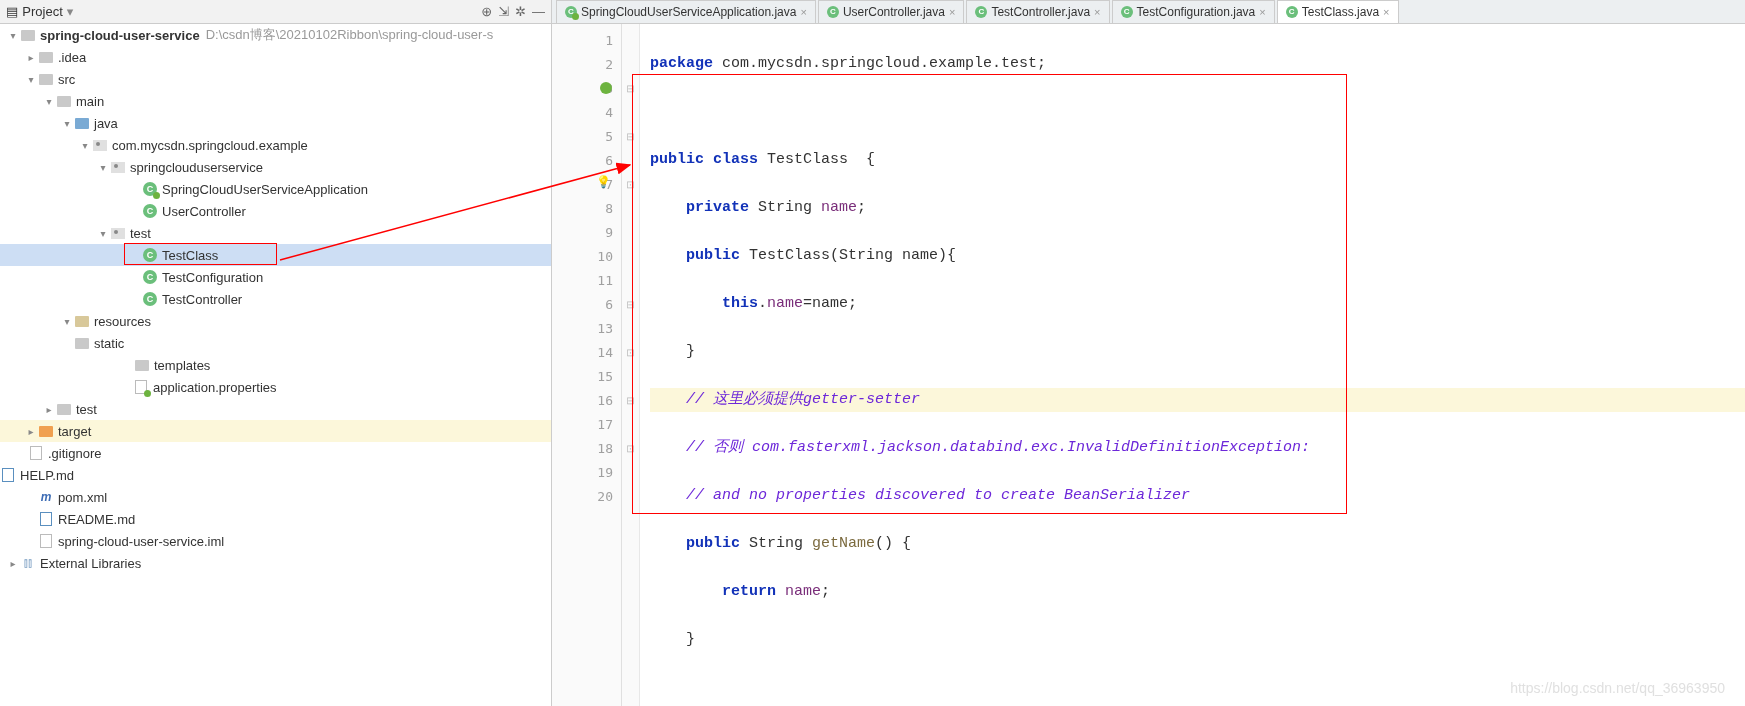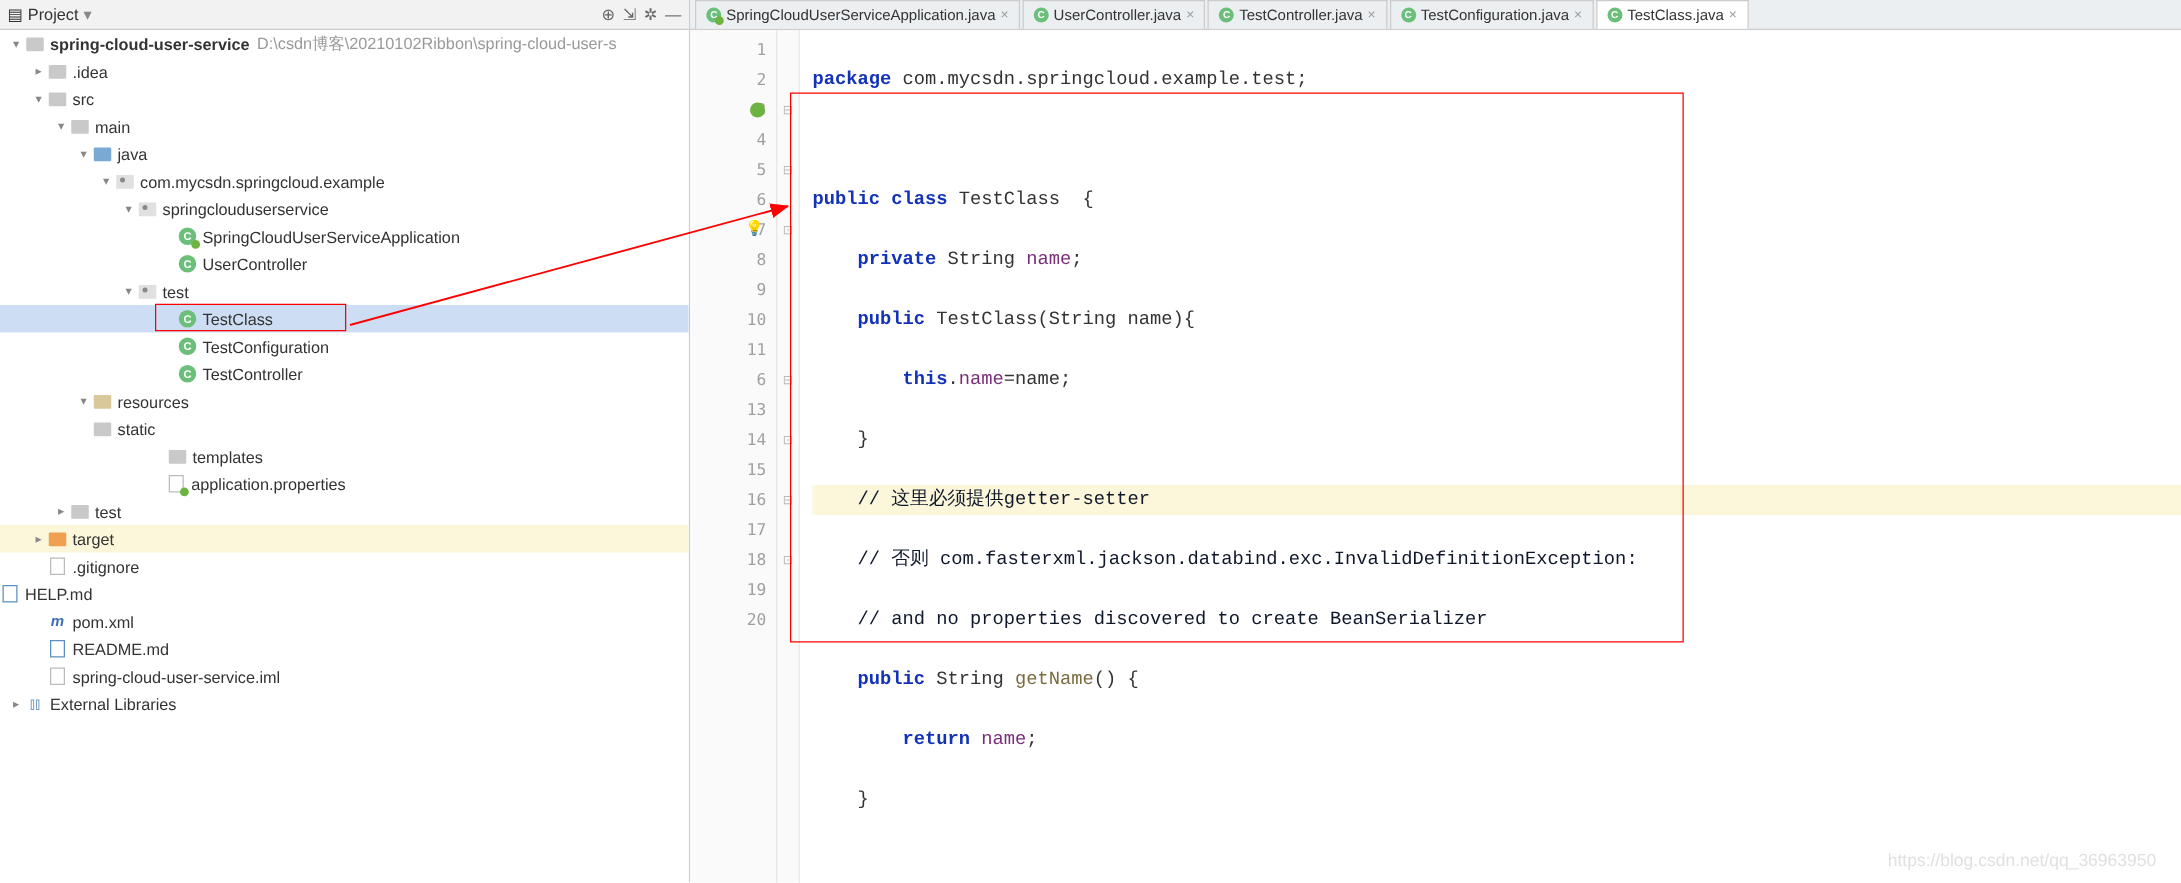--- a/index.html
+++ b/index.html
@@ -42,21 +42,21 @@
 .gutter-row { height:24px; display:flex; align-items:center; justify-content:flex-end; padding-right:8px; position:relative;}
 .gutter-icon { position:absolute; left:48px; }
 .gutter-icon.spring { width:12px;height:12px;border-radius:50%;background:#6db33f; top:6px;}
 .gutter-icon.bulb { color:#f5a623; top:3px; font-size:12px; left:44px;}
 .fold-col { width:18px; background:#fafafa; border-right:1px solid #e8e8e8; padding-top:4px;}
 .fold-row { height:24px; display:flex; align-items:center; justify-content:center; color:#bbb; font-size:10px;}
 .code { flex:1; font-family:Consolas,"Courier New",monospace; font-size:15px; padding:4px 0 0 10px; position:relative; line-height:24px; white-space:pre; }
 .code-line { height:24px; }
 .code-line.hl-yellow { background:#fcf7da; }
 .kw { color:#1232b8; font-weight:bold; }
-.comment { color:#0f172a; }
+.comment { color:#6d28d9; font-style:italic; }
 .method { color:#7c6b3f; }
 .field { color:#7a2e7a; }
 svg.arrow-svg { position:absolute; pointer-events:none; z-index:5; }
 .watermark { position:absolute; right:20px; bottom:10px; color:#e0e0e0; font-size:14px; font-family:Arial; }
 .code-redbox { position:absolute; border:1.5px solid red; pointer-events:none;}
 </style>
 </head>
 <body>
 
 <div class="ide">
@@ -205,21 +205,21 @@
           </span>
         <span>test</span>
       </div>
       <div class="tree-row highlight-yellow" style="padding-left:24px">
         <span class="arrow">▸</span>
         <span class="node-icon">
             <span class="icon-folder orange"></span>
           </span>
         <span>target</span>
       </div>
-      <div class="tree-row" style="padding-left:38px">
+      <div class="tree-row" style="padding-left:28px">
         <span class="node-icon">
             <span class="icon-file"></span>
           </span>
         <span>.gitignore</span>
       </div>
       <div class="tree-row" style="">
         <span class="node-icon">
             <span class="icon-file md"></span>
           </span>
         <span>HELP.md</span>

